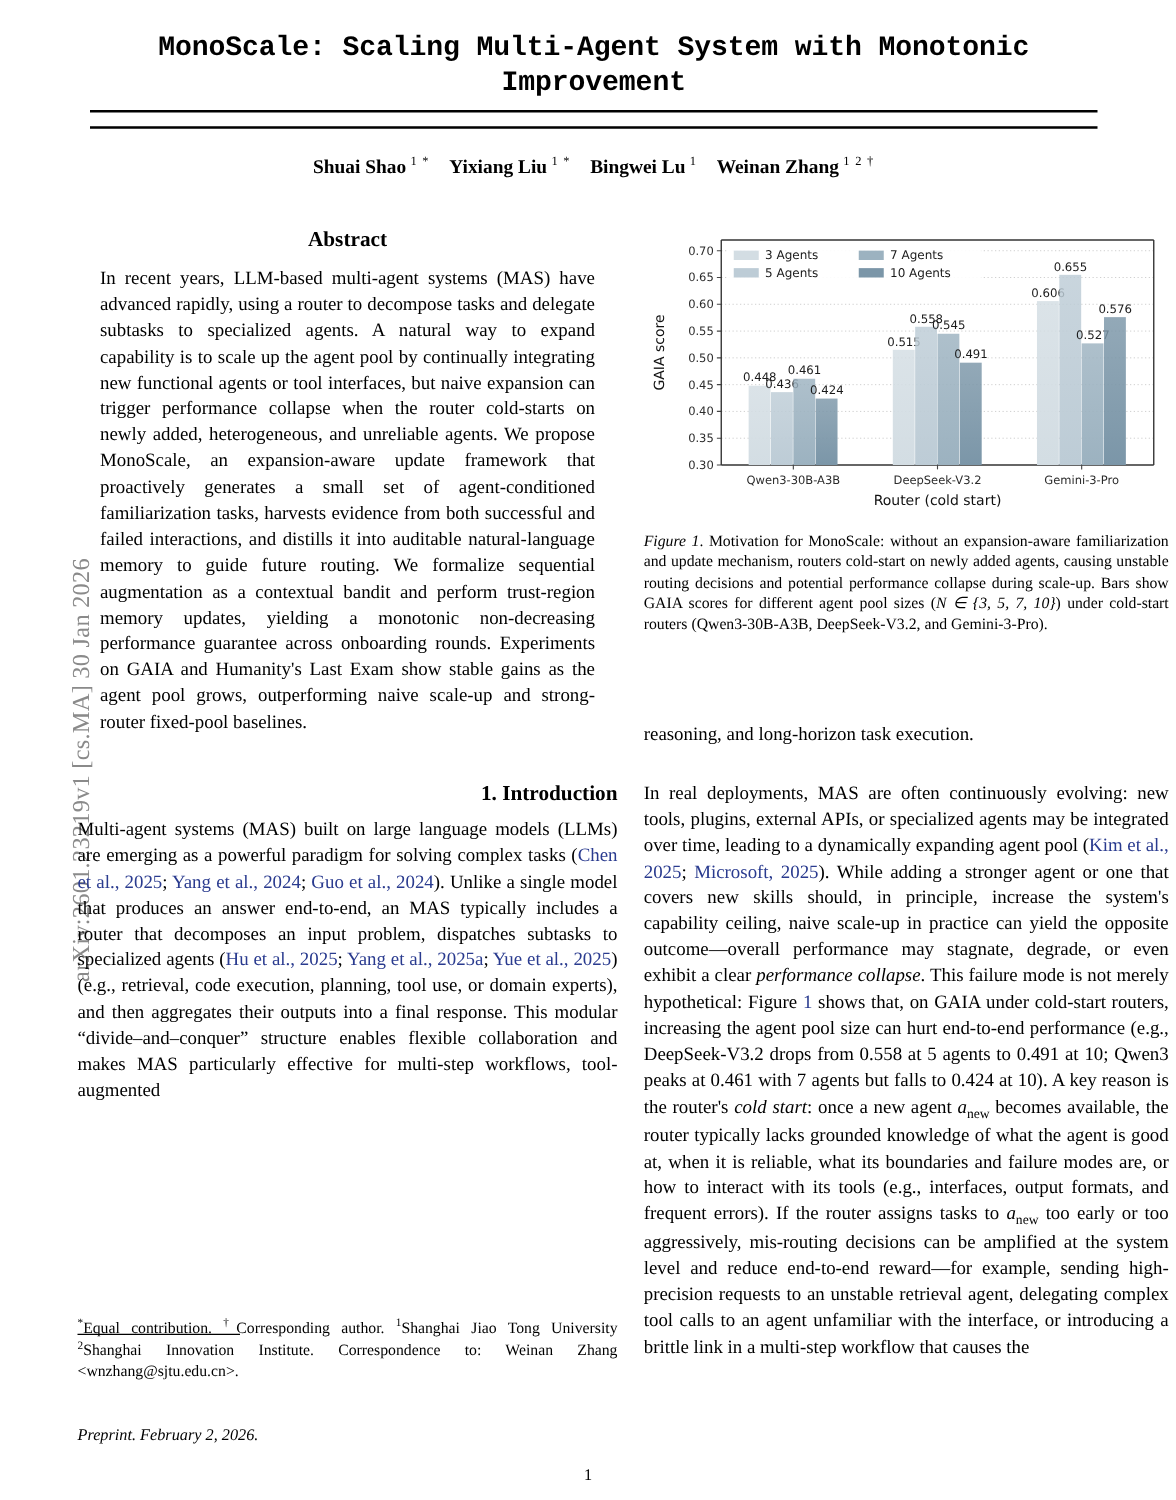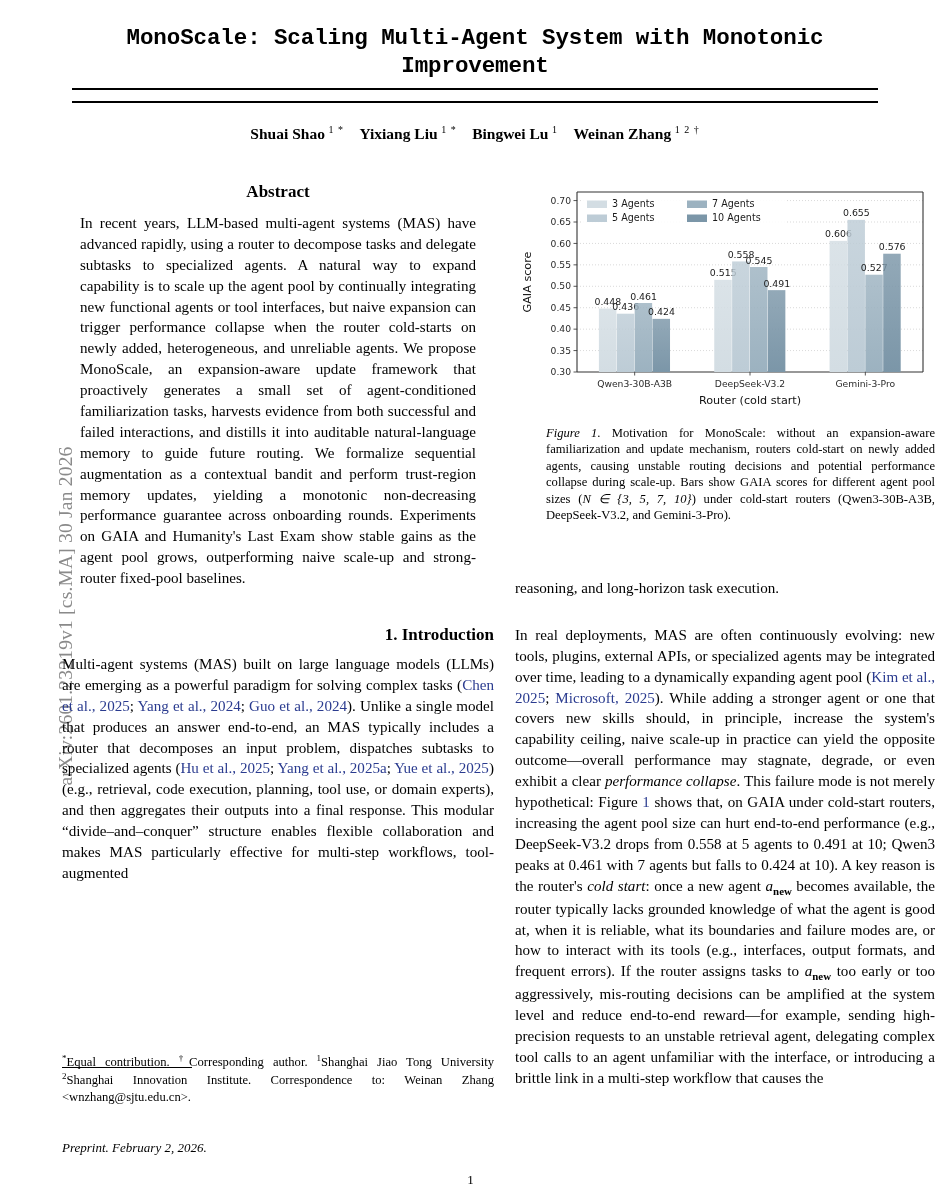--- a/index.html
+++ b/index.html
@@ -68,30 +68,29 @@
   }
   .body-text {
     font-size:15.1px; line-height:1.385;
     text-align:justify;
     margin:0;
   }
   .body-text + .body-text { margin-top:13px; }
   .cite { color:#2a3b8f; }
   b { font-weight:normal; }
   i { font-style:italic; }
-  .sub { font-size:0.72em; vertical-align:sub;font-weight:bold; }
+  .sub { font-size:0.72em; vertical-align:sub; }
 
   
   .figure { position:absolute; left:515px; top:182px; width:420px; }
   .chart-box { width:420px; height:232px; position:relative; }
 
   .caption {
     font-size:12.6px; line-height:1.31; text-align:justify;
     margin-top:11px;
-    margin-left:31px;
   }
 
   
   .footnote-rule { position:absolute; left:62px; top:1067px; width:130px; height:1.1px; background:#000; }
   .footnote {
     position:absolute; left:62px; top:1053px; width:432px;
     font-size:12.6px; line-height:1.33; text-align:justify;
   }
   .footnote sup { font-size:9px; vertical-align:super; }
   .preprint {

